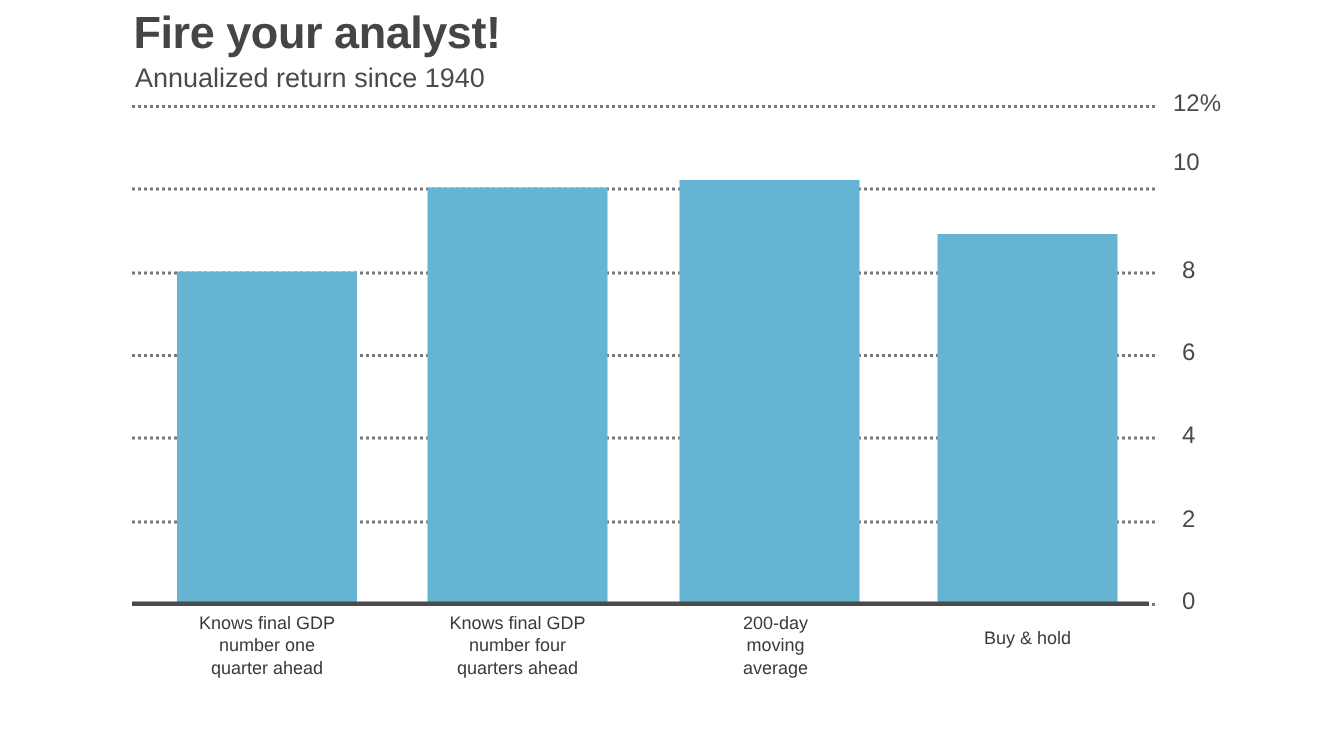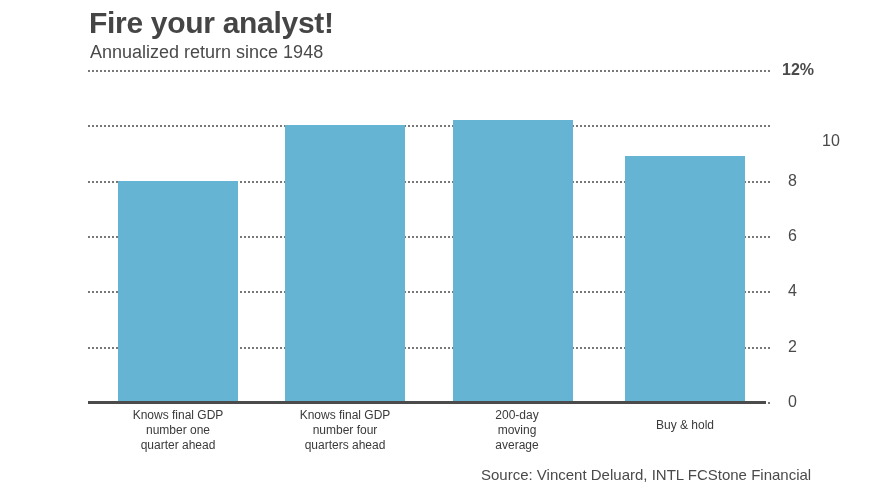--- a/index.html
+++ b/index.html
@@ -112,21 +112,21 @@
     color: #4a4a4a;
     white-space: nowrap;
   }
 </style>
 </head>
 <body>
 
 <div id="chart-root">
 
   <div id="chart-title">Fire your analyst!</div>
-  <div id="chart-subtitle">Annualized return since 1948</div>
+  <div id="chart-subtitle">Annualized return since 1940</div>
 
   <div id="plot-area">
 
   <div class="gridline" style="top: 332px;"></div>
       <div class="gridline" style="top: 276.667px;"></div>
       <div class="gridline" style="top: 221.333px;"></div>
       <div class="gridline" style="top: 166px;"></div>
       <div class="gridline" style="top: 110.667px;"></div>
       <div class="gridline" style="top: 55.3333px;"></div>
       <div class="gridline" style="top: 0px;"></div>
@@ -137,32 +137,31 @@
     </div>
 
   <div id="axis-baseline"></div>
 
   <div id="y-axis-labels">
       <div class="axis-label narrow" style="position: absolute; left: 788px; top: 402px;">0</div>
       <div class="axis-label narrow" style="position: absolute; left: 788px; top: 346.667px;">2</div>
       <div class="axis-label narrow" style="position: absolute; left: 788px; top: 291.333px;">4</div>
       <div class="axis-label narrow" style="position: absolute; left: 788px; top: 236px;">6</div>
       <div class="axis-label narrow" style="position: absolute; left: 788px; top: 180.667px;">8</div>
-      <div class="axis-label" style="position: absolute; left: 782px; top: 141px; margin-left: 40px;">10</div>
-      <div class="axis-label" style="position: absolute; left: 782px; top: 70px; font-weight: bold;">12%</div>
+      <div class="axis-label" style="position: absolute; left: 782px; top: 109px;">10</div>
+      <div class="axis-label" style="position: absolute; left: 782px; top: 70px;">12%</div>
     </div>
 
   <div id="x-axis-labels">
       <div class="cat-label" style="left: 90px; width: 176px;">Knows final GDP
 number one
 quarter ahead</div>
       <div class="cat-label" style="left: 257px; width: 176px;">Knows final GDP
 number four
 quarters ahead</div>
       <div class="cat-label" style="left: 442px; width: 150px;">200-day
 moving
 average</div>
       <div class="cat-label" style="left: 597px; width: 176px; margin-top: 10px;">Buy &amp; hold</div>
     </div>
 
-  <div id="source-note">Source: Vincent Deluard, INTL FCStone Financial</div>
 
 </div>
 
 </body></html>

